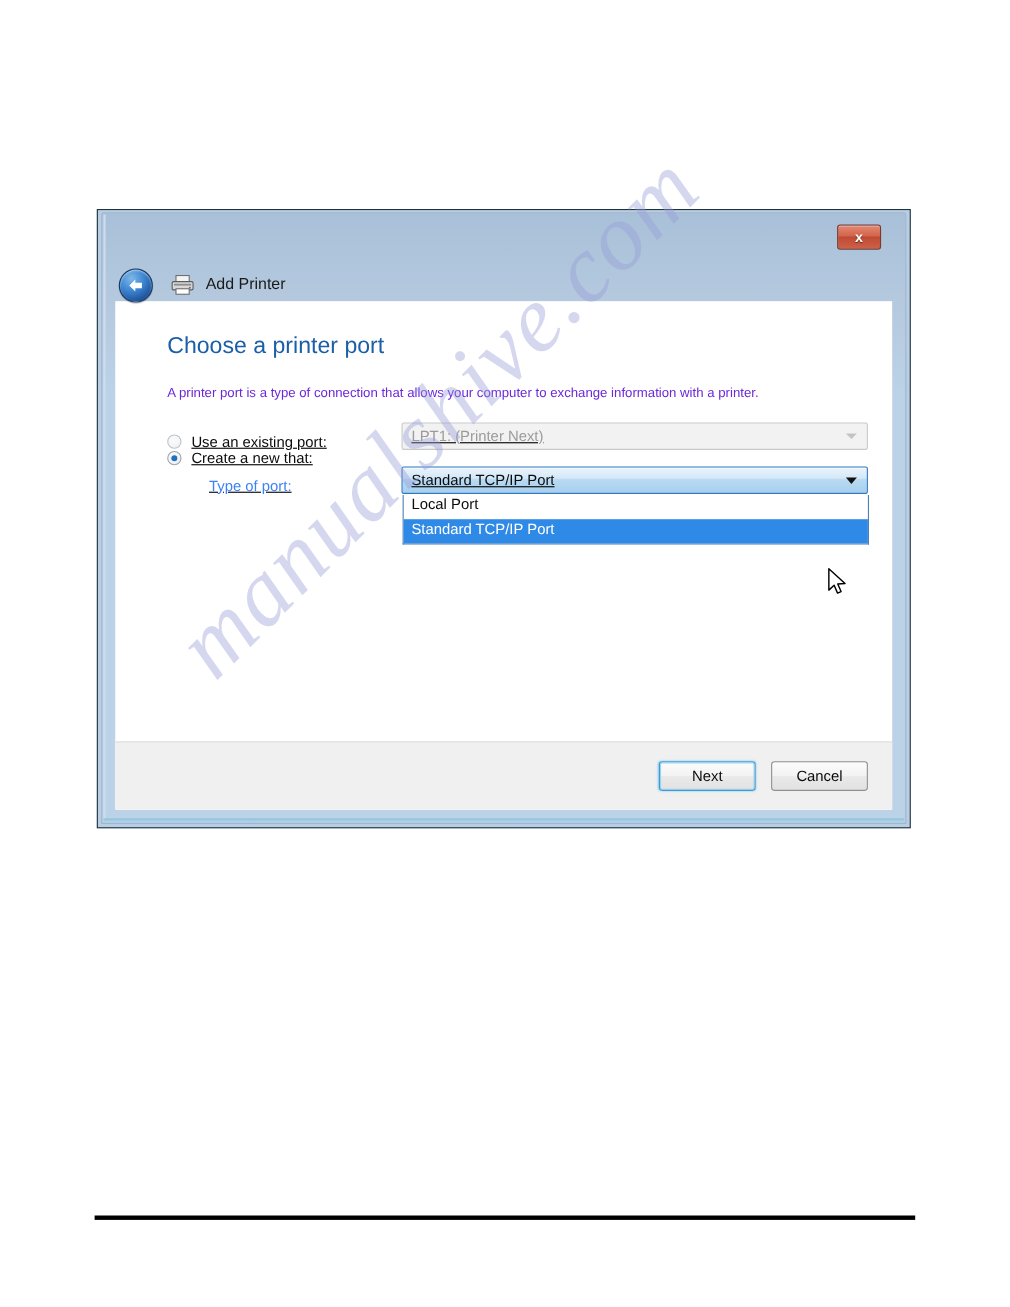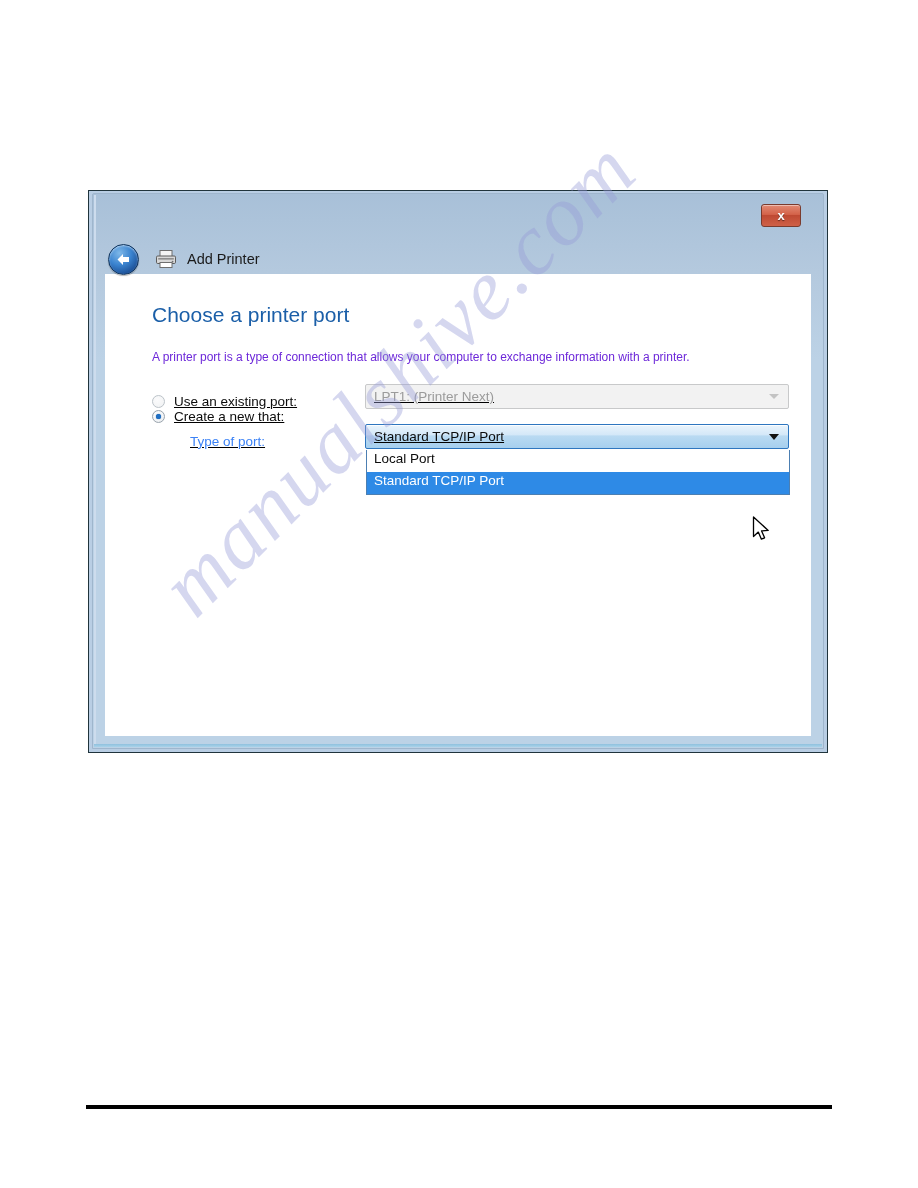--- a/index.html
+++ b/index.html
@@ -446,20 +446,24 @@
             <div class="dropdown-list">
               <div class="dd-item">Local Port</div>
               <div class="dd-item selected">Standard TCP/IP Port</div>
             </div>
           </div>
         </div>
 
       </div>
     </div>
 
+    <div class="footer">
+      <div class="btn default">Next</div>
+      <div class="btn">Cancel</div>
+    </div>
 
   </div>
 </div>
 
 <svg class="cursor" width="20" height="28" viewBox="0 0 20 28">
   <path d="M1.5 1 L1.5 20.5 L6.3 16.1 L9.4 23.2 L12.6 21.8 L9.6 14.9 L16.2 14.4 Z" fill="#ffffff" stroke="#000000" stroke-width="1.3" stroke-linejoin="round"></path>
 </svg>
 
 <div class="page-rule"></div>
 

